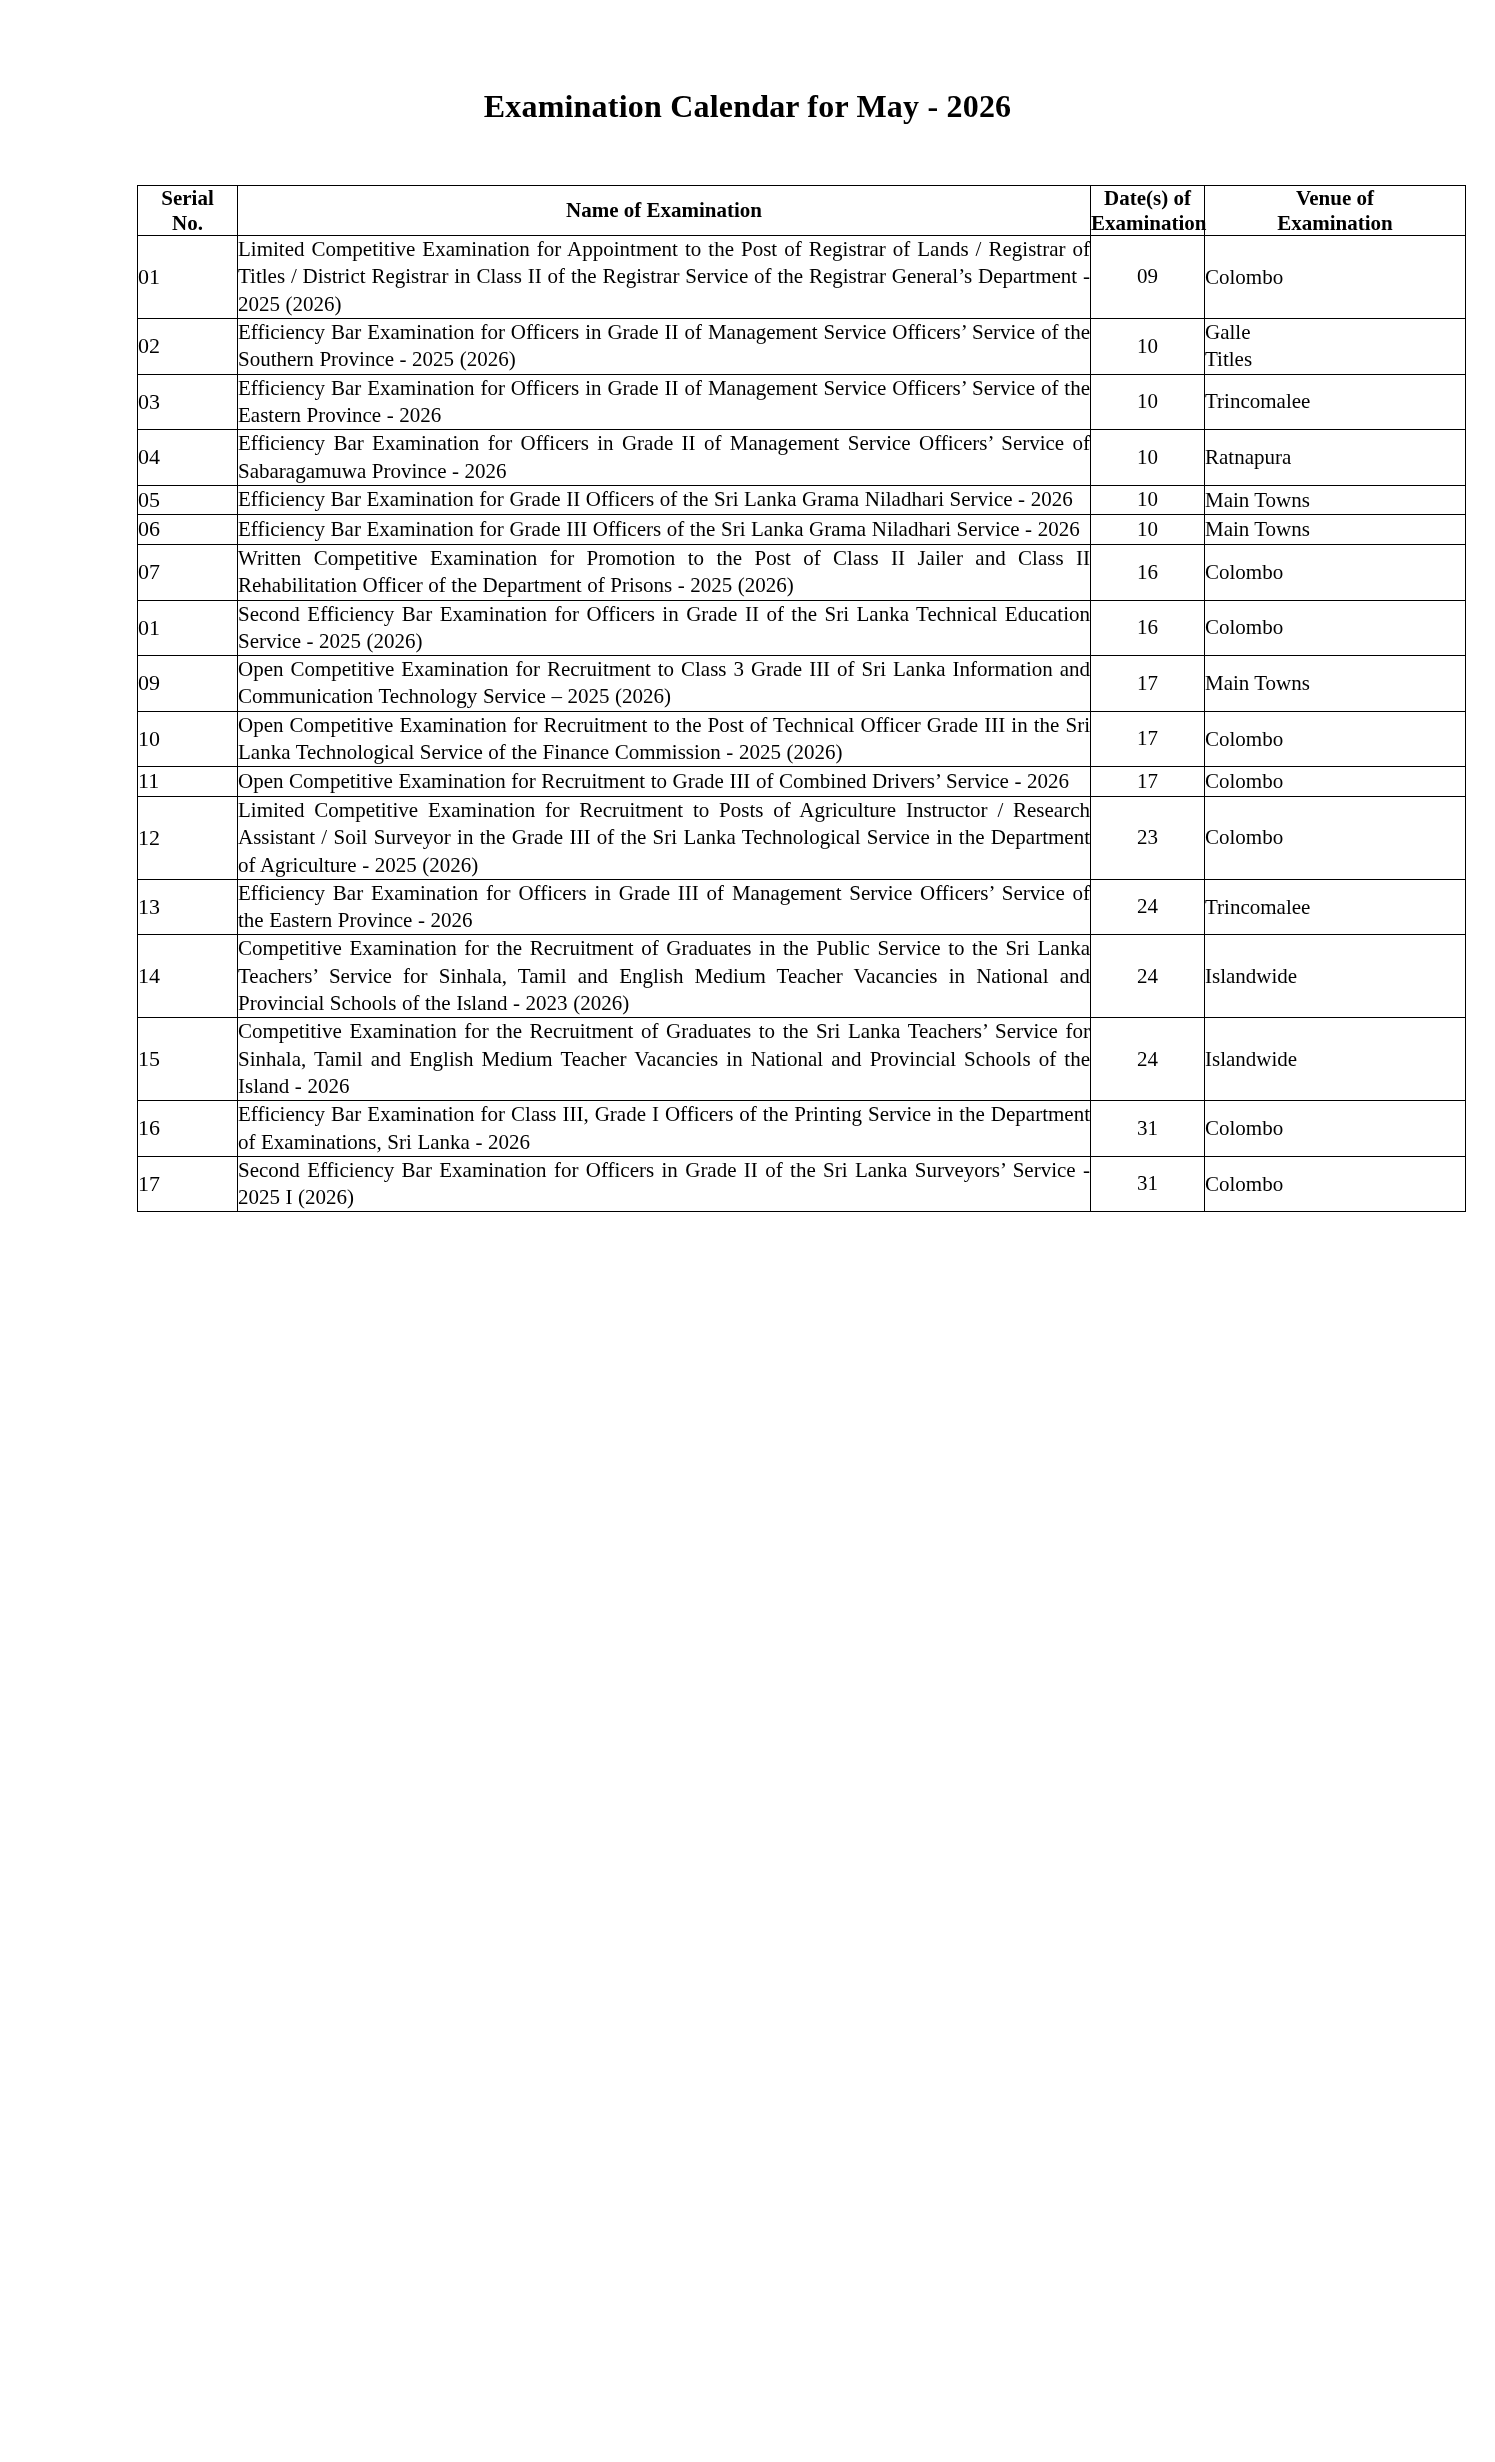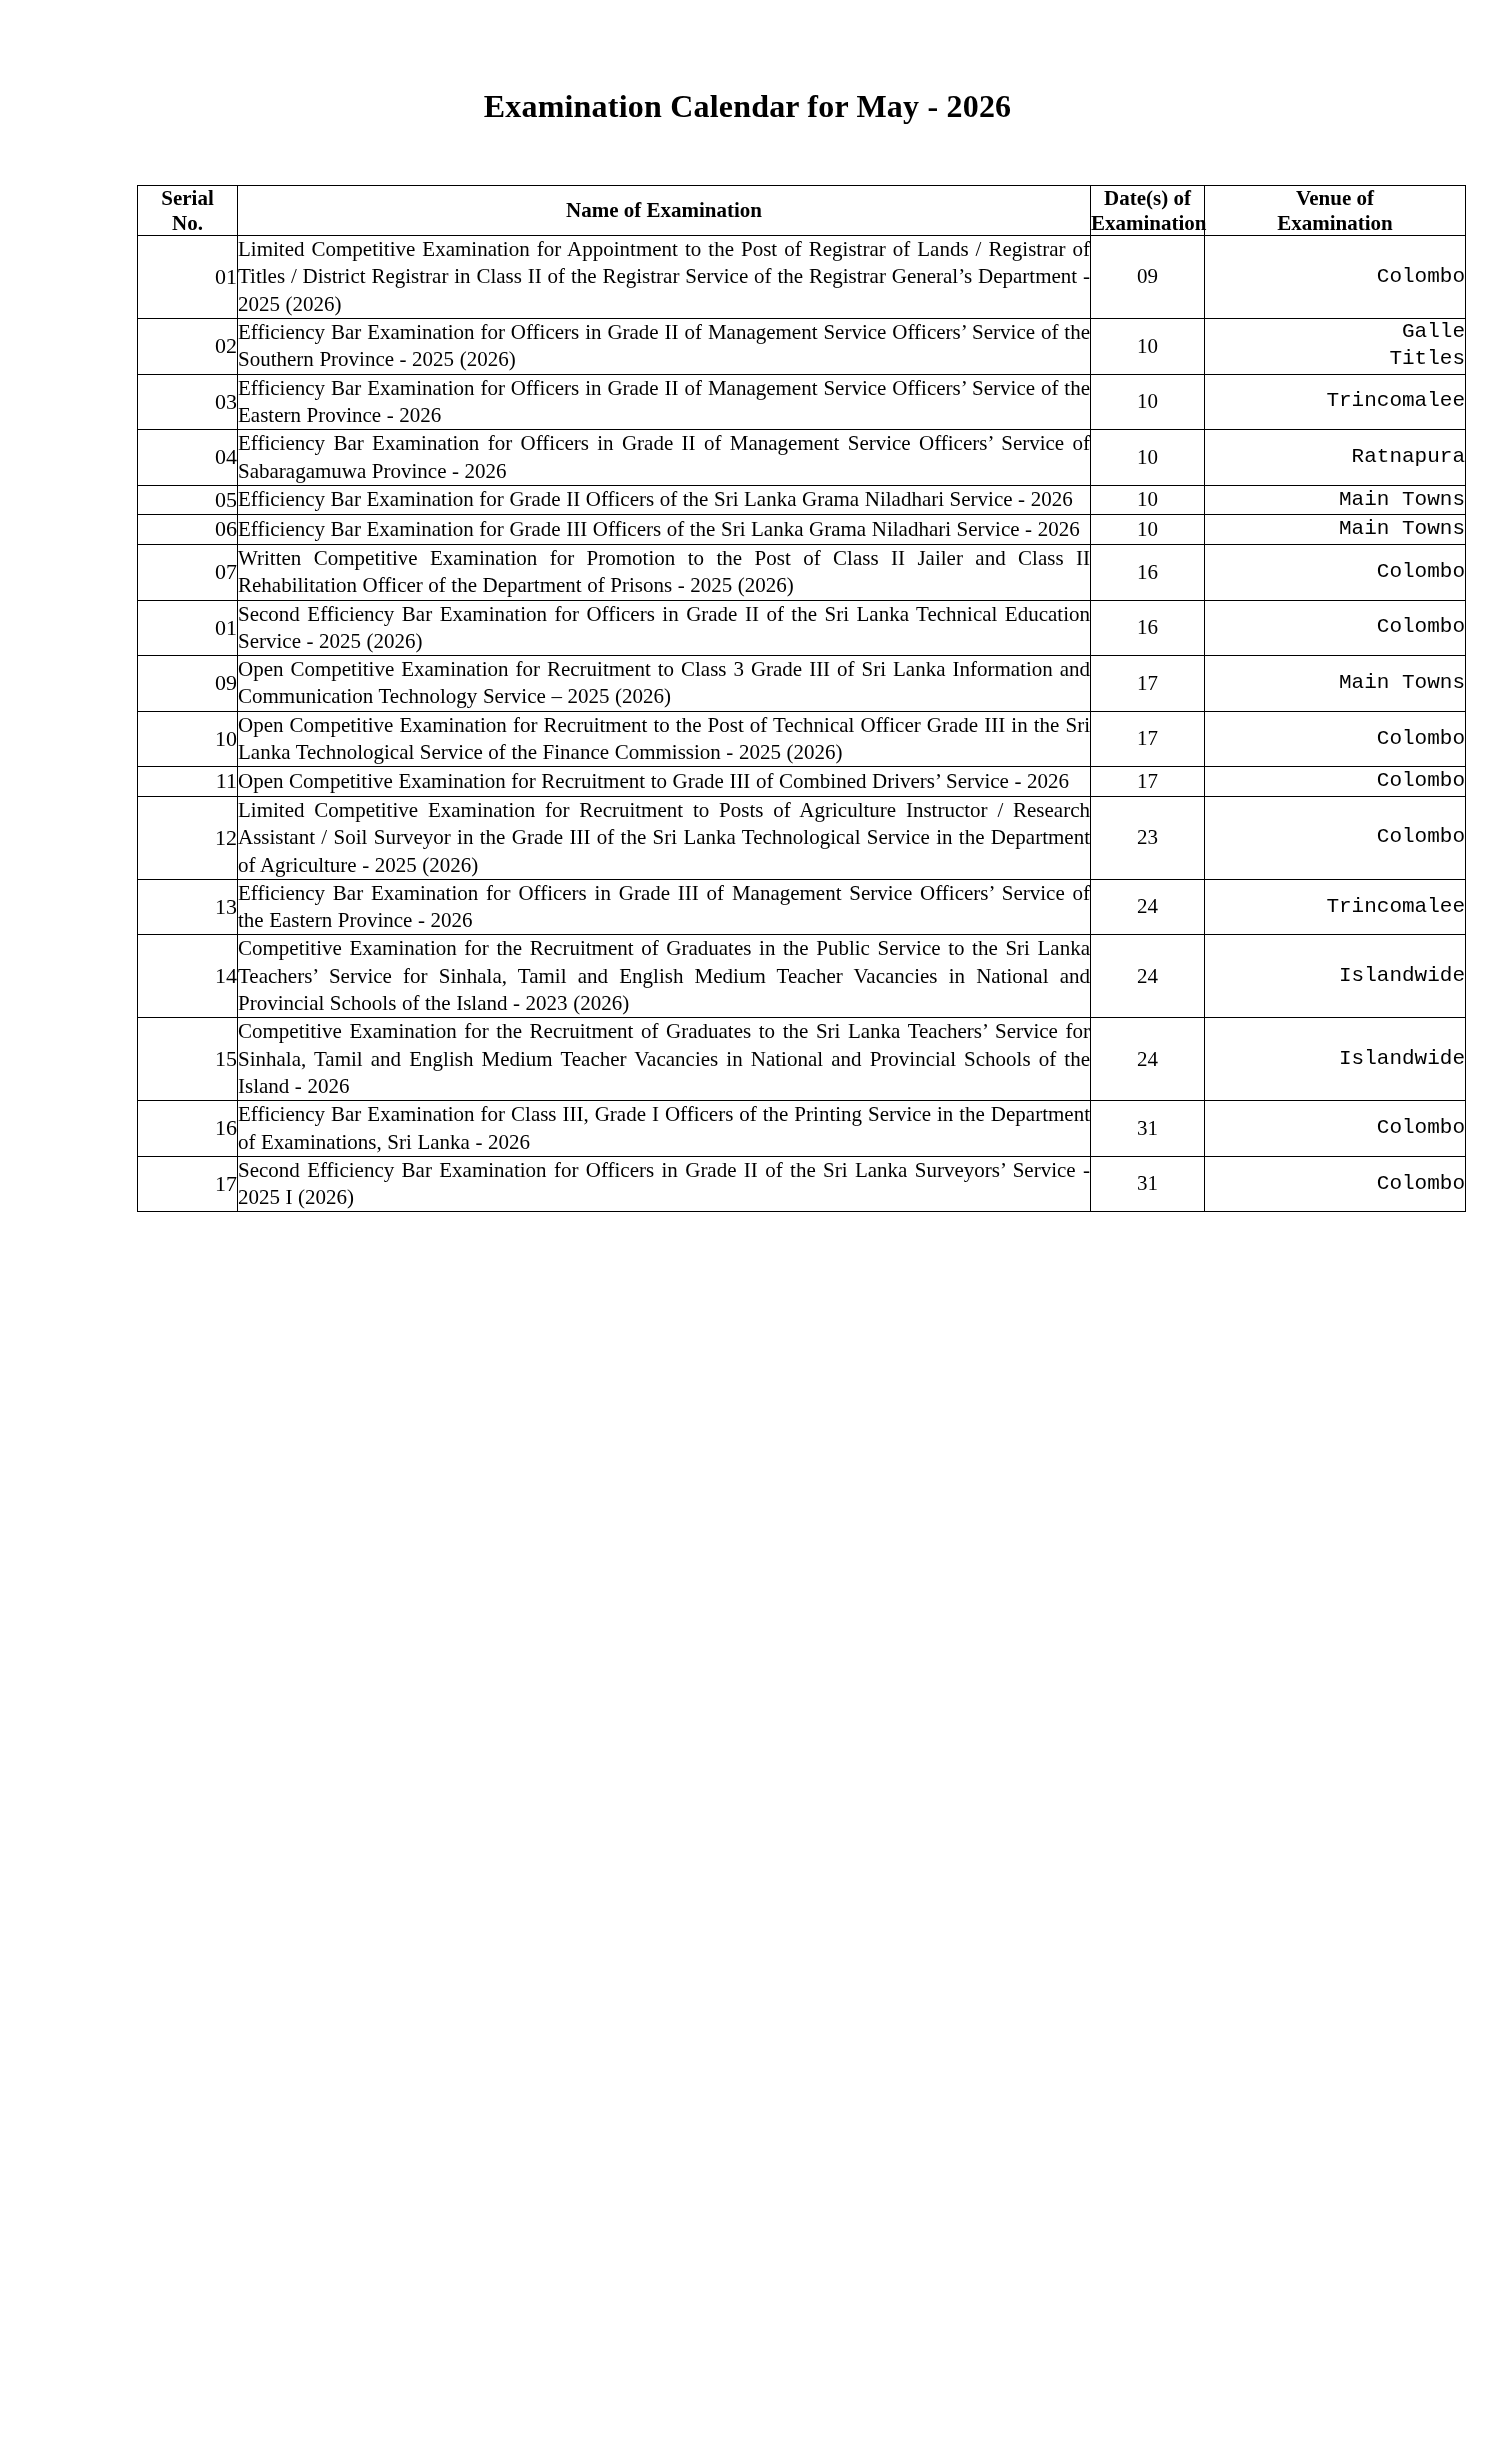--- a/index.html
+++ b/index.html
@@ -60,40 +60,39 @@
     text-align: center;
     padding: 8.2px 3.5px;
   }
   thead th.th-serial { padding-left: 1.2px; padding-right: 1.2px; }
 
   tbody td {
     font-size: 21px;
     line-height: 1.30;
   }
   td.cell-serial {
-    text-align: right;
+    text-align: left;
     font-size: 22px;
     padding: 2.3px 1.2px;
   }
   td.cell-name {
     text-align: justify;
     text-align-last: left;
     padding: 9.4px 10.6px 9.4px 9.4px;
     hyphens: none;
     word-spacing: 0.3px;
   }
   td.cell-date {
     text-align: center;
     padding: 2.3px 1.2px;
   }
   td.cell-venue {
-    text-align: right;
+    text-align: left;
     padding: 2.3px 3.5px;
     line-height: 1.28;
-    font-family: Liberation Mono, monospace;
   }
   td.cell-venue .vn-line { display: block; }
 
   .signature {
     position: absolute;
     top: 2087px;
     left: 0;
     width: 1426px;
     text-align: right;
     font-size: 22px;

